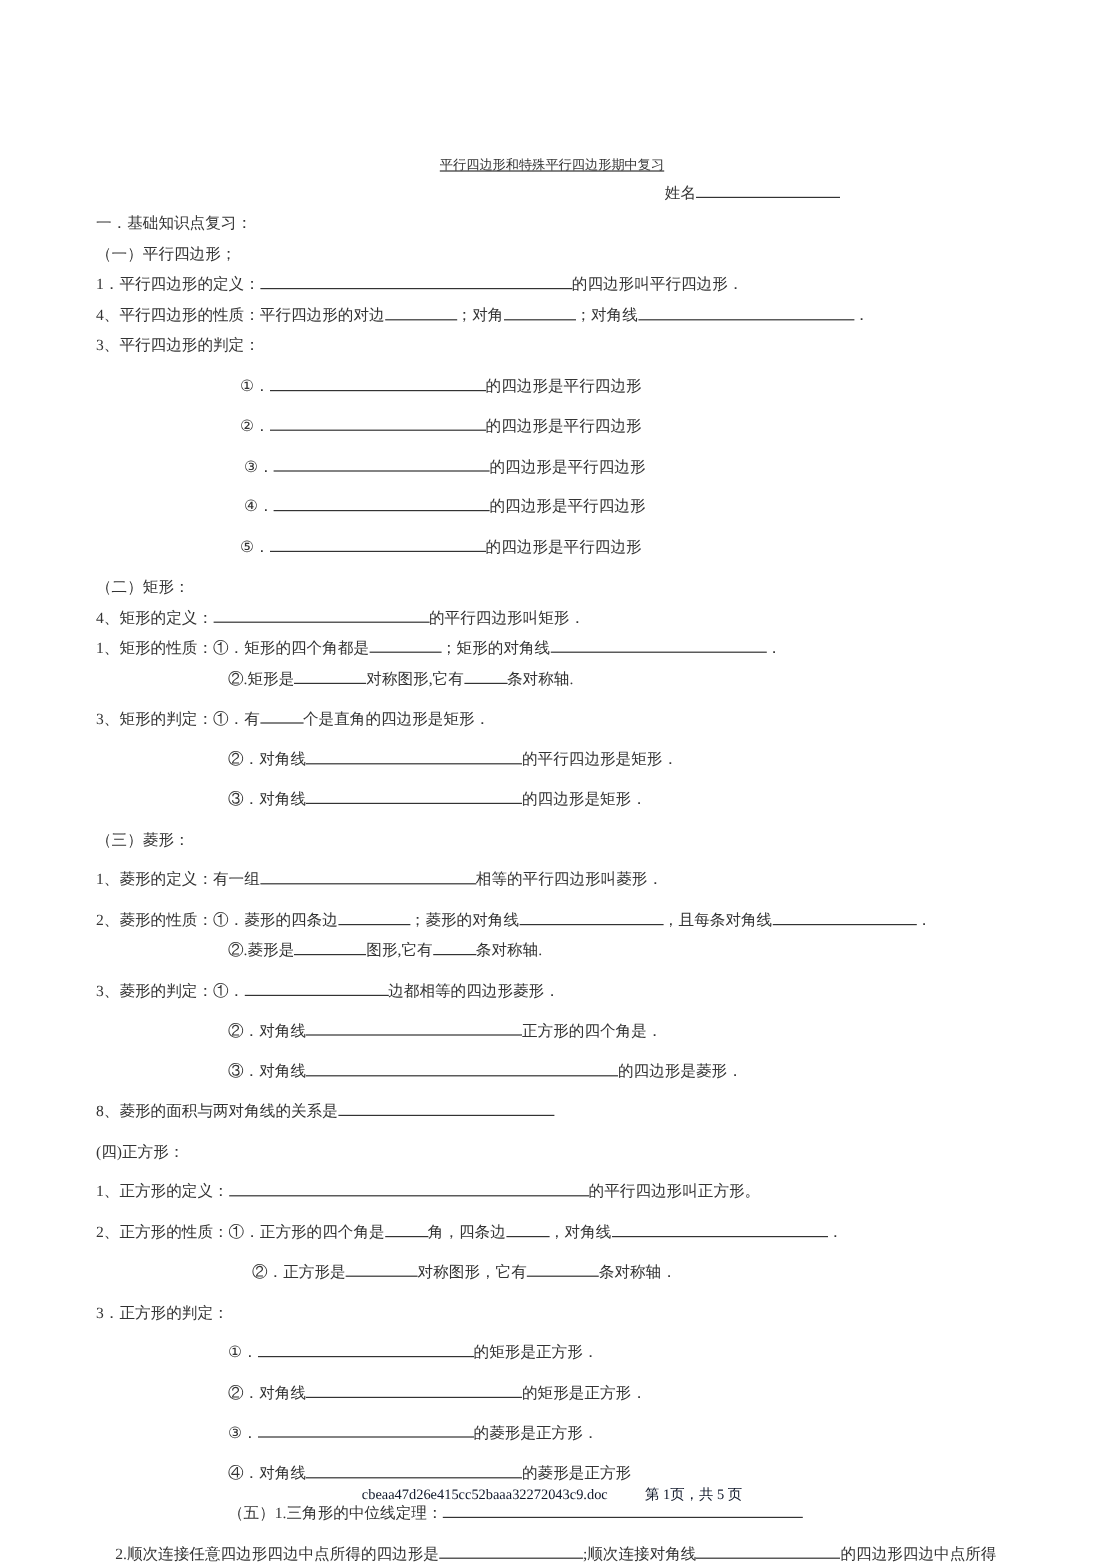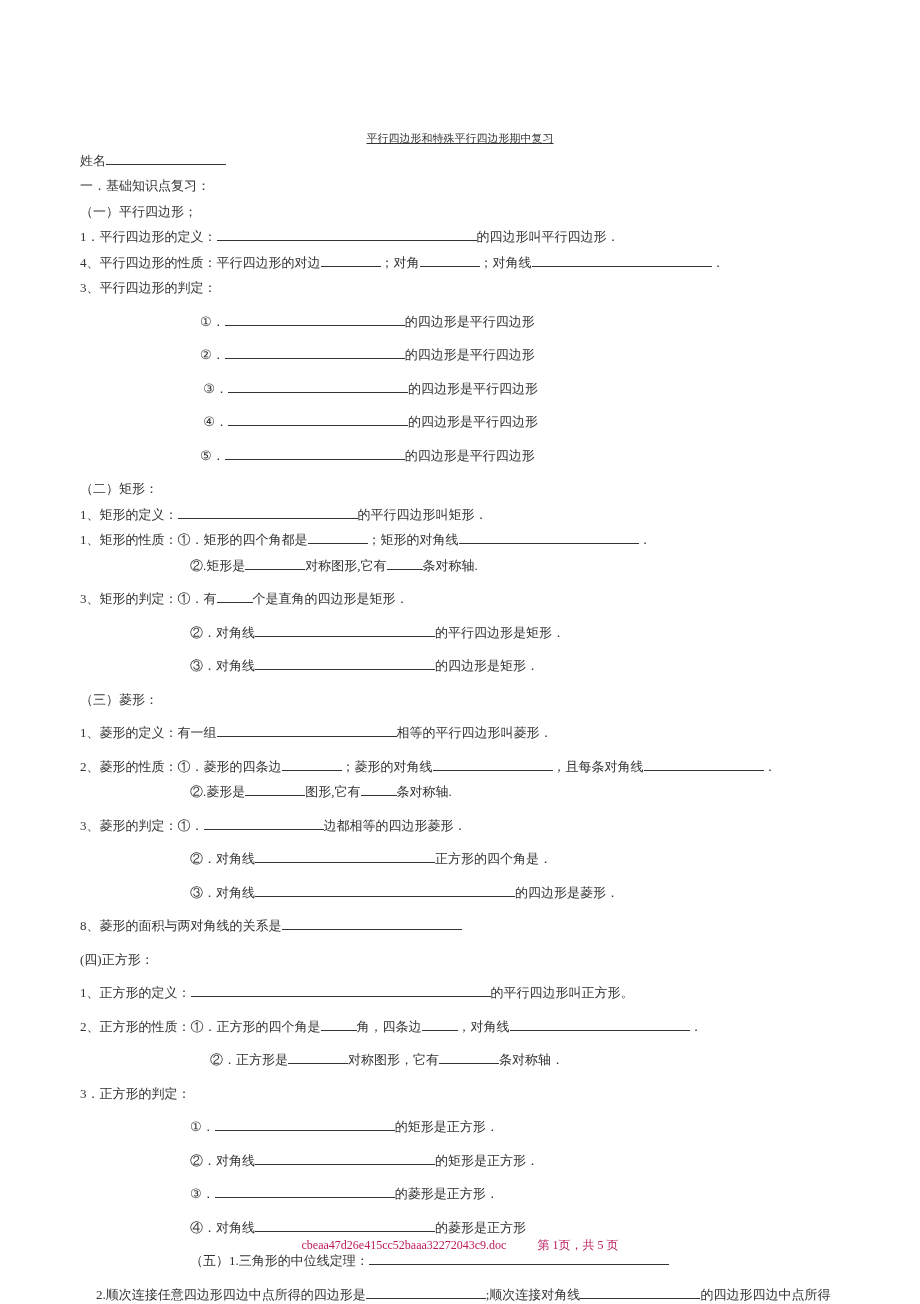--- a/index.html
+++ b/index.html
@@ -14,21 +14,21 @@
       position: relative;
       line-height: 1.5;
     }
     .title {
       text-align: center;
       text-decoration: underline;
       font-size: 11px;
       margin-bottom: 4px;
     }
     .name-line {
-      text-align: left;
+      text-align: right;
       padding-right: 140px;
       margin-bottom: 6px;
     }
     .row { margin-bottom: 6px; }
     .gap { margin-bottom: 14px; }
     .indent1 { padding-left: 120px; }
     .indent2 { padding-left: 110px; }
     .indent3 { padding-left: 16px; }
     .indent4 { padding-left: 130px; }
     .blank-s { display: inline-block; border-bottom: 1px solid #333; width: 60px; vertical-align: baseline; }
@@ -36,21 +36,21 @@
     .blank-l { display: inline-block; border-bottom: 1px solid #333; width: 180px; vertical-align: baseline; }
     .blank-xl { display: inline-block; border-bottom: 1px solid #333; width: 260px; vertical-align: baseline; }
     .blank-xxl { display: inline-block; border-bottom: 1px solid #333; width: 300px; vertical-align: baseline; }
     .blank-tiny { display: inline-block; border-bottom: 1px solid #333; width: 36px; vertical-align: baseline; }
     .footer {
       position: absolute;
       bottom: 50px;
       width: 760px;
       text-align: center;
       font-size: 12px;
-      color: #be185d;
+      color: #0f172a;
     }
     .footer .fname { margin-right: 28px; }
   </style>
 </head>
 <body>
 
 <div class="title">平行四边形和特殊平行四边形期中复习</div>
 <div class="name-line">
   <span>姓名</span><span class="blank-m"></span>
 </div>
@@ -66,21 +66,21 @@
 <div class="row gap">3、平行四边形的判定：</div>
 
 <div class="row gap indent1"><span>①．</span><span class="blank-l"></span><span>的四边形是平行四边形</span></div>
 <div class="row gap indent1"><span>②．</span><span class="blank-l"></span><span>的四边形是平行四边形</span></div>
 <div class="row gap indent1">&nbsp;<span>③．</span><span class="blank-l"></span><span>的四边形是平行四边形</span></div>
 <div class="row gap indent1">&nbsp;<span>④．</span><span class="blank-l"></span><span>的四边形是平行四边形</span></div>
 <div class="row gap indent1"><span>⑤．</span><span class="blank-l"></span><span>的四边形是平行四边形</span></div>
 
 <div class="row">（二）矩形：</div>
 <div class="row">
-  <span>1、矩形的定义：</span><span class="blank-l"></span><span>的平行四边形叫矩形．</span>
+  <span>4、矩形的定义：</span><span class="blank-l"></span><span>的平行四边形叫矩形．</span>
 </div>
 <div class="row">
   <span>1、矩形的性质：①．矩形的四个角都是</span><span class="blank-s"></span><span>；矩形的对角线</span><span class="blank-l"></span><span>．</span>
 </div>
 <div class="row gap indent2">
   <span>②.矩形是</span><span class="blank-s"></span><span>对称图形,它有</span><span class="blank-tiny"></span><span>条对称轴.</span>
 </div>
 <div class="row gap">
   <span>3、矩形的判定：①．有</span><span class="blank-tiny"></span><span>个是直角的四边形是矩形．</span>
 </div>

